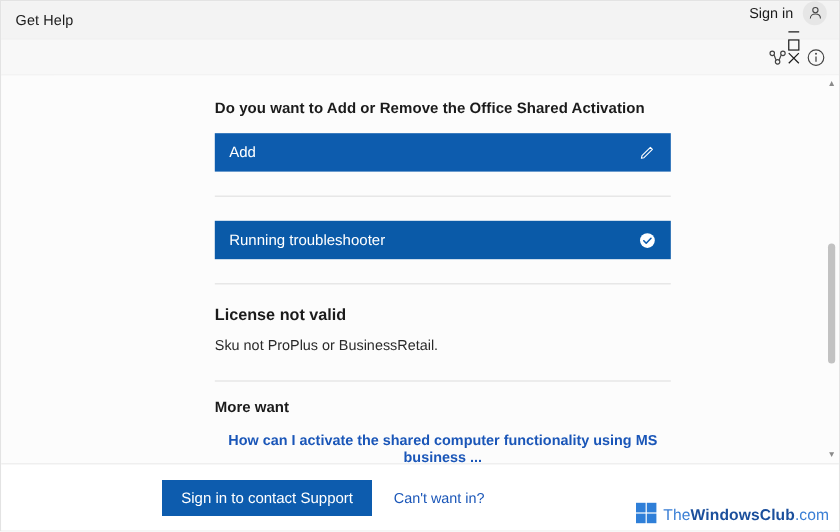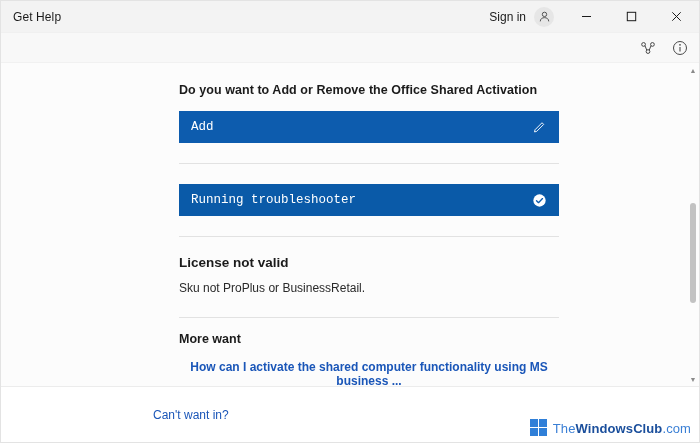--- a/index.html
+++ b/index.html
@@ -33,20 +33,21 @@
     font-size: 12px;
     color: #1b1b1b;
     padding-left: 12px;
     letter-spacing: 0.1px;
   }
   .titlebar-right {
     margin-left: auto;
     display: flex;
     align-items: center;
     height: 32px;
+    flex-direction: column;
   }
   .signin-block {
     display: flex;
     align-items: center;
     gap: 8px;
     padding-right: 10px;
   }
   .signin-label {
     font-size: 12px;
     color: #1b1b1b;
@@ -109,21 +110,20 @@
   }
   .blue-bar {
     height: 32px;
     background: #0a5aa8;
     display: flex;
     align-items: center;
     justify-content: space-between;
     padding: 0 12px;
     color: #ffffff;
     font-size: 12.5px;
-    font-family: Liberation Mono, monospace;
   }
   .blue-bar.choice { background: #0d5cae; }
   .blue-bar .bar-label { line-height: 1; }
   .bar-icon { display: flex; align-items: center; justify-content: center; }
   .divider {
     border-top: 1px solid #e2e2e2;
     margin: 20px 0 0 0;
   }
   .spacer-20 { height: 20px; }
   .spacer-14 { height: 14px; }
@@ -327,20 +327,21 @@
     </div>
 
     <div class="scrollbar">
       <div class="sb-arrow up">▲</div>
       <div class="sb-thumb" style="top:140px;height:100px;"></div>
       <div class="sb-arrow down">▼</div>
     </div>
   </div>
 
   <div class="footer">
+    <button class="primary-btn">Sign in to contact Support</button>
     <a class="secondary-link" href="#">Can't want in?</a>
 
     <div class="watermark">
       <span class="wm-logo">
         <span style="background:#2f7fd8"></span>
         <span style="background:#2f7fd8"></span>
         <span style="background:#2f7fd8"></span>
         <span style="background:#2f7fd8"></span>
       </span>
       <span class="wm-text">

